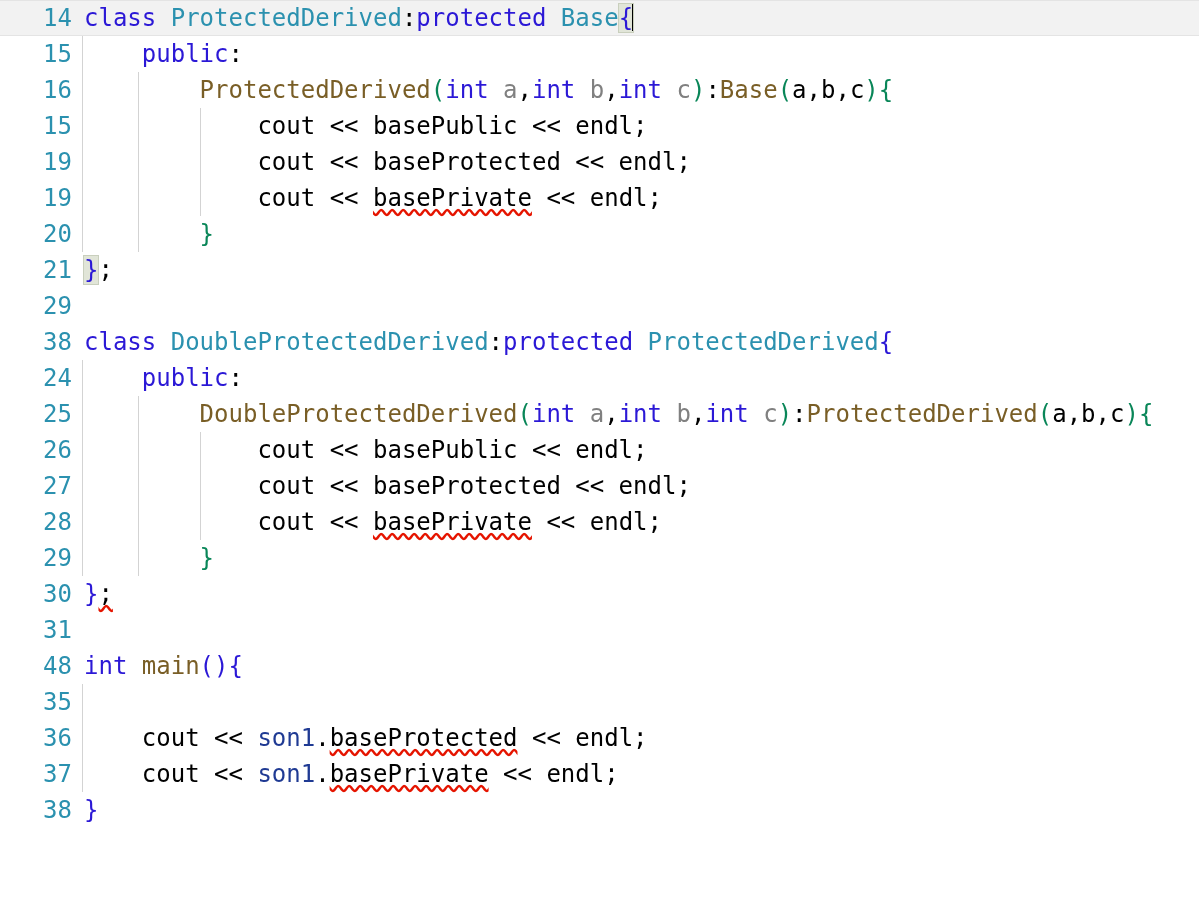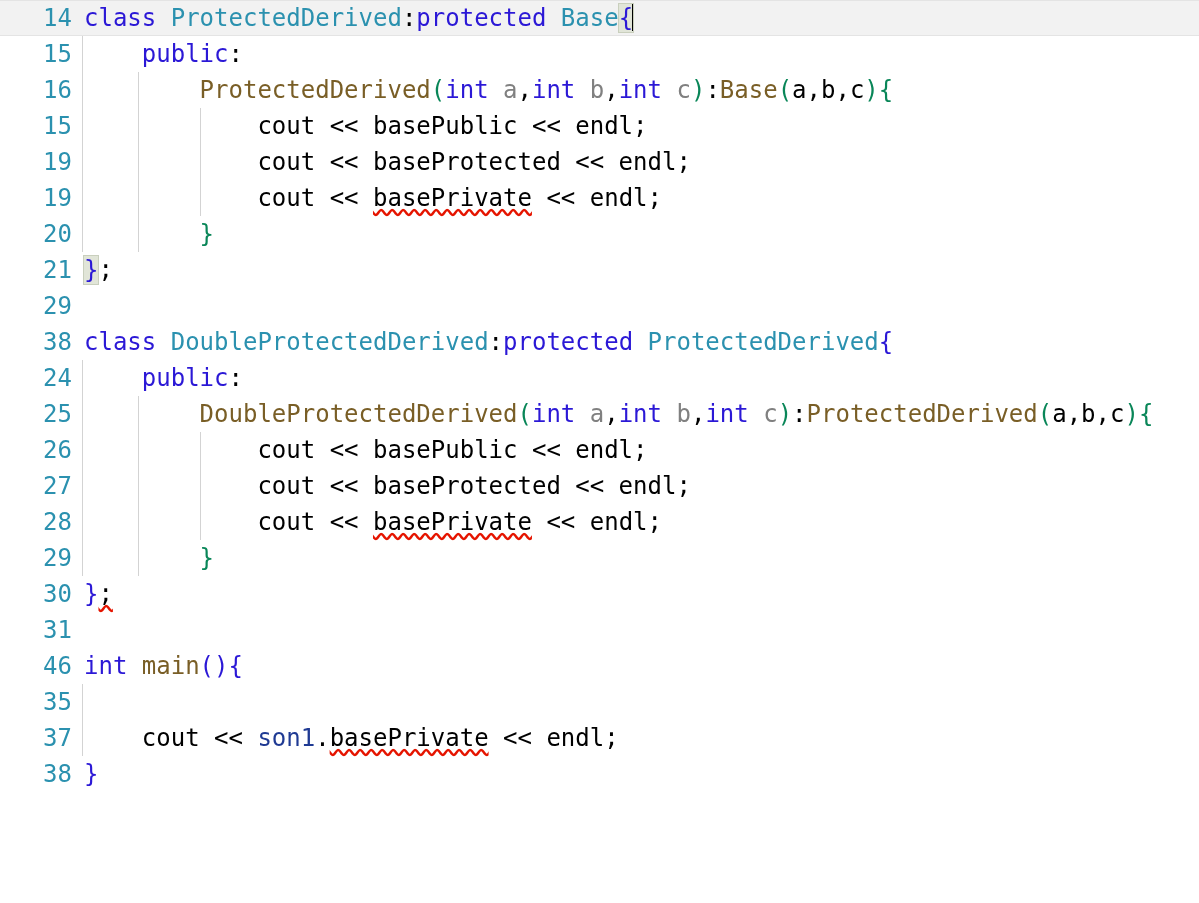--- a/index.html
+++ b/index.html
@@ -200,30 +200,35 @@
     <span class="code"><span class="brk-b">}</span><span class="plain squig">;</span></span>
   </div>
 
   <div class="line">
     <span class="ln">31</span>
     <span class="code"></span>
   </div>
 
 
   <div class="line">
-    <span class="ln">46</span>
+    <span class="ln">48</span>
     <span class="code"><span class="kw">int</span> <span class="fn">main</span><span class="brk-b">(){</span></span>
   </div>
 
 
   <div class="line">
     <span class="ln">35</span>
     <span class="guide" style="left:82px"></span>
   </div>
 
+  <div class="line">
+    <span class="ln">36</span>
+    <span class="guide" style="left:82px"></span>
+    <span class="code plain">    cout &lt;&lt; <span class="var">son1</span>.<span class="squig">baseProtected</span> &lt;&lt; endl;</span>
+  </div>
 
   <div class="line">
     <span class="ln">37</span>
     <span class="guide" style="left:82px"></span>
     <span class="code plain">    cout &lt;&lt; <span class="var">son1</span>.<span class="squig">basePrivate</span> &lt;&lt; endl;</span>
   </div>
 
   <div class="line">
     <span class="ln">38</span>
     <span class="code"><span class="brk-b">}</span></span>

